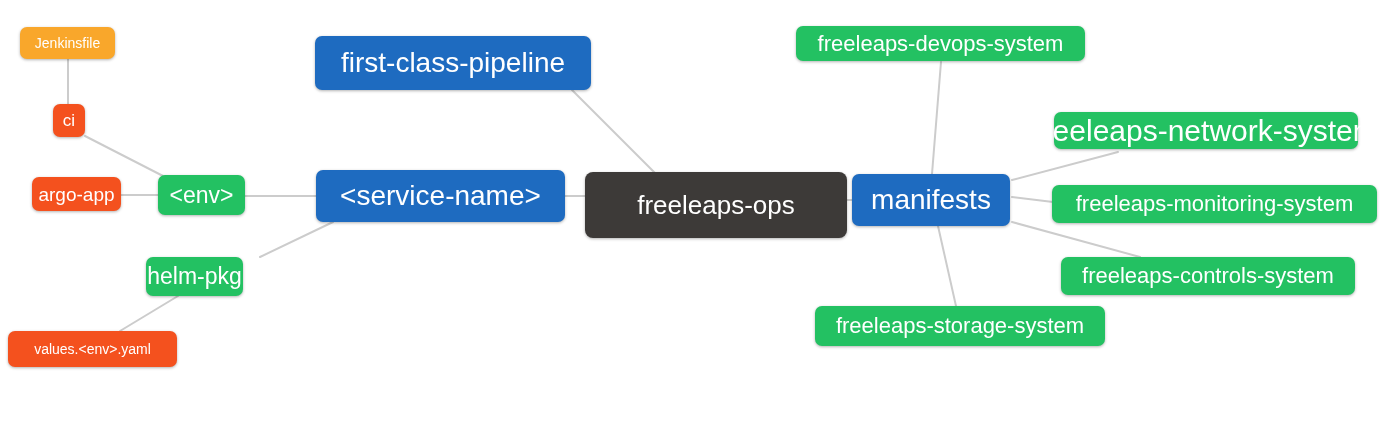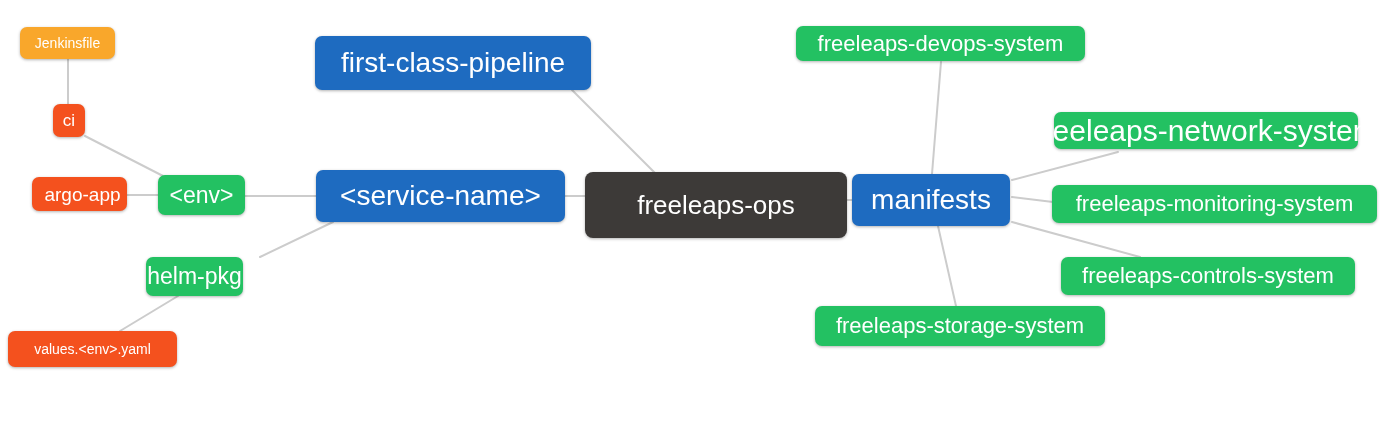--- a/index.html
+++ b/index.html
@@ -59,21 +59,21 @@
     <line x1="1012" y1="180" x2="1118" y2="152"></line>
     <line x1="1012" y1="197" x2="1053" y2="202"></line>
     <line x1="1012" y1="222" x2="1140" y2="257"></line>
     <line x1="938" y1="226" x2="956" y2="306"></line>
   </svg>
 
   <div class="node c-orange" style="left:20px;  top:27px;  width:95px;  height:32px; font-size:14px;">Jenkinsfile</div>
 
   <div class="node c-red" style="left:53px;  top:104px; width:32px;  height:33px; font-size:17px;">ci</div>
 
-  <div class="node c-red" style="left:32px;  top:177px; width:89px;  height:34px; font-size:19px;padding-left:6px;">argo-app</div>
+  <div class="node c-red" style="left:32px;  top:177px; width:89px;  height:34px; font-size:19px;">argo-app</div>
 
   <div class="node c-green" style="left:158px; top:175px; width:87px;  height:40px; font-size:23px;">&lt;env&gt;</div>
 
   <div class="node c-green" style="left:146px; top:257px; width:97px; height:39px; font-size:23px;">helm-pkg</div>
 
   <div class="node c-red" style="left:8px;   top:331px; width:169px; height:36px; font-size:14px;">values.&lt;env&gt;.yaml</div>
 
   <div class="node c-blue" style="left:315px; top:36px;  width:276px; height:54px; font-size:28px;">first-class-pipeline</div>
 
   <div class="node c-blue" style="left:316px; top:170px; width:249px; height:52px; font-size:28px;">&lt;service-name&gt;</div>

